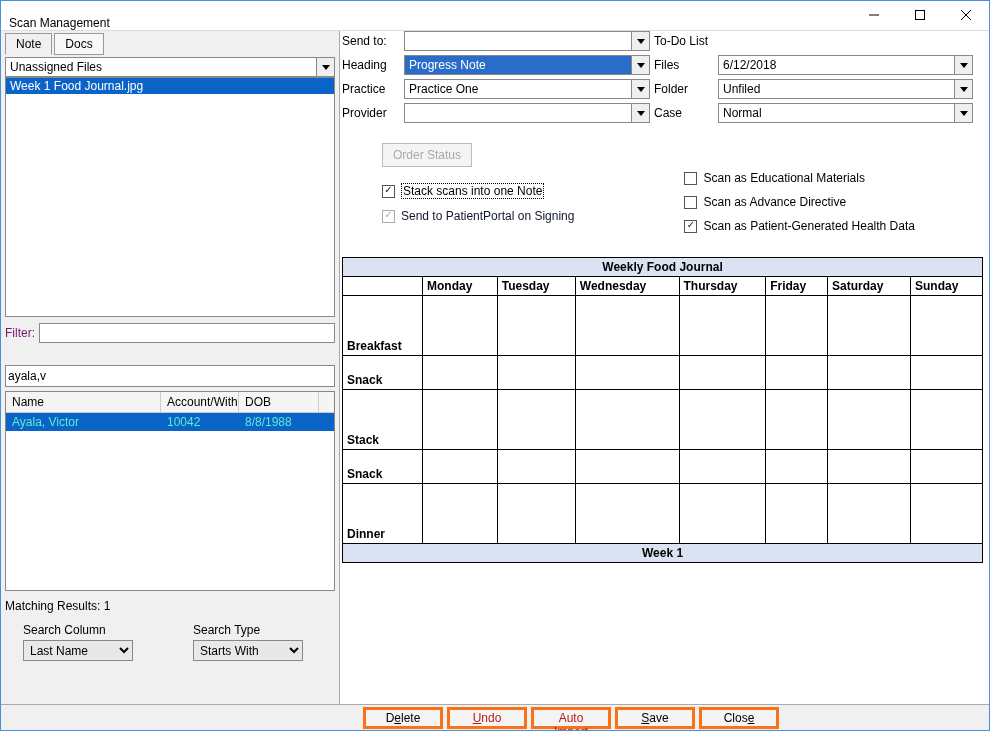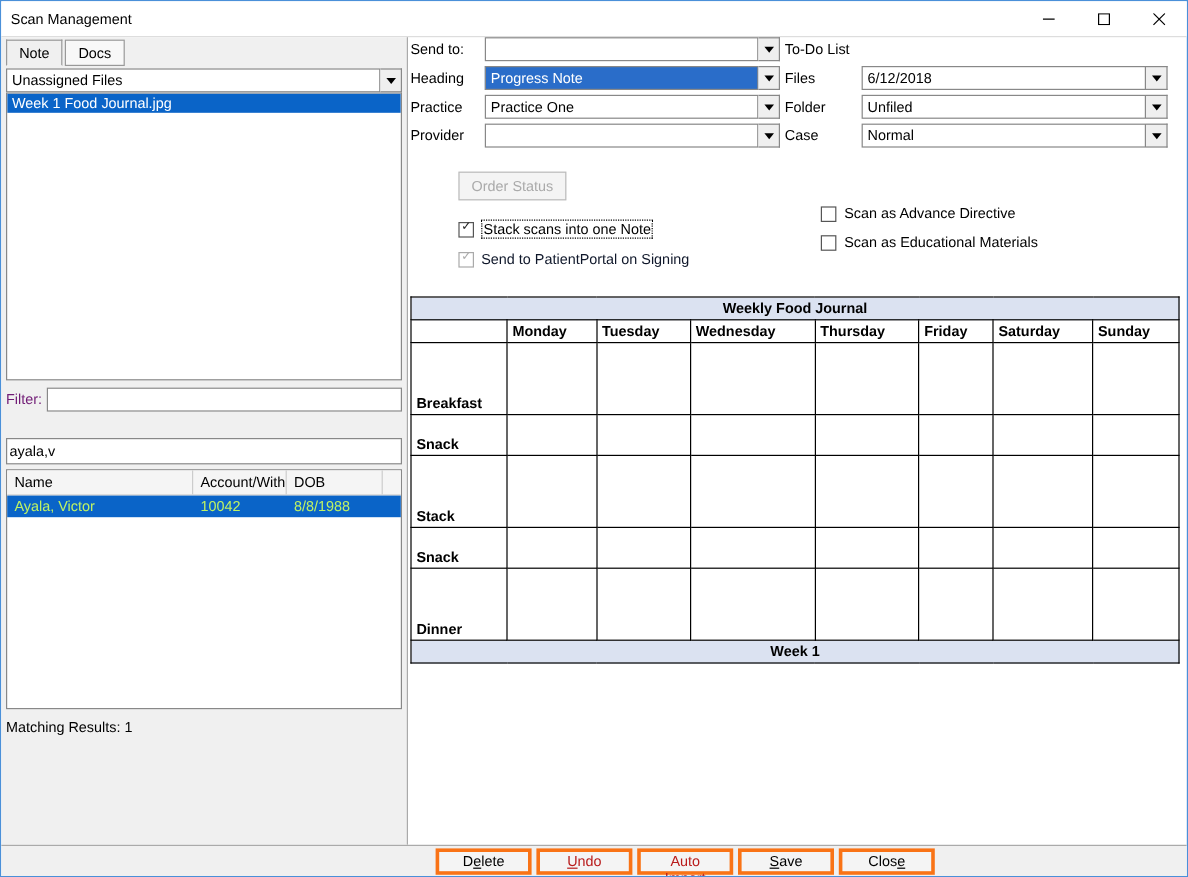--- a/index.html
+++ b/index.html
@@ -1,17 +1,17 @@
 <!DOCTYPE html>
 <html><head>
 <meta charset="utf-8">
 <style>
 * { box-sizing: border-box; font-family: "Segoe UI", Tahoma, sans-serif; font-size: 12px; }
 body { margin: 0; background: #fff; width: 990px; height: 731px; border: 1px solid #4a90d9; position: relative; overflow: hidden; }
-.titlebar { height: 30px; background: #fff; display: flex; align-items: center; padding: 0 0 0 8px; border-bottom: 1px solid #ddd; }
+.titlebar { height: 30px; background: #fff; display: flex; align-items: flex-end; padding: 0 0 0 8px; border-bottom: 1px solid #ddd; }
 .titlebar .title { flex: 1; color: #000; }
 .titlebar .winbtn { width: 46px; height: 30px; display: flex; align-items: center; justify-content: center; color: #000; }
 .titlebar .winbtn svg { width: 10px; height: 10px; }
 .main { display: flex; height: calc(100% - 30px - 26px); }
 .left { width: 339px; background: #f0f0f0; border-right: 1px solid #aaa; display: flex; flex-direction: column; }
 .tabs { display: flex; padding: 2px 4px 0 4px; }
 .tab { padding: 3px 10px; border: 1px solid #999; background: #f8f8f8; margin-right: 2px; position: relative; }
 .tab.active { background: #f0f0f0; border-bottom: 1px solid #f0f0f0; z-index: 1; }
 .combo { display: flex; }
 .combo input { flex: 1; border: 1px solid #888; background: #fff; padding: 2px 4px; height: 20px; }
@@ -20,21 +20,21 @@
 .filebox { margin: 2px 4px; }
 .filelist { border: 1px solid #888; background: #fff; height: 240px; overflow: auto; }
 .file-item { background: #0a64c8; color: #fff; padding: 1px 4px; }
 .filter-row { display: flex; align-items: center; padding: 4px; gap: 4px; }
 .filter-row label { color: #701a75; }
 .filter-row input { flex: 1; border: 1px solid #888; padding: 2px; height: 20px; }
 .searchbox { border: 1px solid #888; margin: 8px 4px 2px 4px; background: #fff; padding: 2px; height: 22px; }
 .results { border: 1px solid #888; margin: 2px 4px; background: #fff; height: 200px; }
 .results-head { display: flex; background: #f5f5f5; border-bottom: 1px solid #ccc; }
 .results-head div { padding: 3px 6px; border-right: 1px solid #ccc; }
-.results-row { display: flex; background: #0a64c8; color: #bef264; }
+.results-row { display: flex; background: #0a64c8; color: #5eead4; }
 .results-row div { padding: 2px 6px; }
 .col-name { width: 155px; }
 .col-acct { width: 78px; }
 .col-dob { width: 80px; }
 .match-label { padding: 6px 4px; }
 .search-opts { display: flex; gap: 60px; padding: 4px 14px 10px 22px; }
 .search-opts .grp label { display: block; margin-bottom: 3px; }
 .search-opts select { width: 110px; border: 1px solid #888; padding: 2px; height: 21px; background: #e8e8e8; }
 .right { flex: 1; padding: 0 6px 0 2px; position: relative; }
 .form-grid { display: grid; grid-template-columns: 58px 246px 60px 255px; column-gap: 4px; row-gap: 4px; align-items: center; padding-top: 0; }
@@ -114,20 +114,30 @@
         <div class="col-acct">Account/With</div>
         <div class="col-dob">DOB</div>
       </div>
       <div class="results-row">
         <div class="col-name">Ayala, Victor</div>
         <div class="col-acct">10042</div>
         <div class="col-dob">8/8/1988</div>
       </div>
     </div>
     <div class="match-label">Matching Results: 1</div>
+    <div class="search-opts">
+      <div class="grp">
+        <label>Search Column</label>
+        <select><option>Last Name</option></select>
+      </div>
+      <div class="grp">
+        <label>Search Type</label>
+        <select><option>Starts With</option></select>
+      </div>
+    </div>
   </div>
 
   <div class="right">
     <div class="form-grid">
       <div class="lbl">Send to:</div>
       <div class="combo">
           <input value="" style="">
           <div class="arrow"></div>
         </div>
       <div class="lbl">To-Do List</div>
@@ -175,25 +185,29 @@
           <span class="chk-label focused">Stack scans into one Note</span>
         </div>
         <div class="chk-row disabled">
           <span class="chk checked disabled-chk"></span>
           <span>Send to PatientPortal on Signing</span>
         </div>
       </div>
       <div class="opt-right" style="padding-top:28px;">
         <div class="chk-row">
           <span class="chk"></span>
+          <span>Scan as Educational Materials</span>
+        </div>
+        <div class="chk-row">
+          <span class="chk"></span>
           <span>Scan as Advance Directive</span>
         </div>
         <div class="chk-row">
-          <span class="chk"></span>
-          <span>Scan as Educational Materials</span>
+          <span class="chk checked"></span>
+          <span>Scan as Patient-Generated Health Data</span>
         </div>
       </div>
     </div>
 
     <div class="journal">
       <table>
         <tbody>
             <tr>
               <th class="jtitle" colspan="8">Weekly Food Journal</th>
             </tr>

